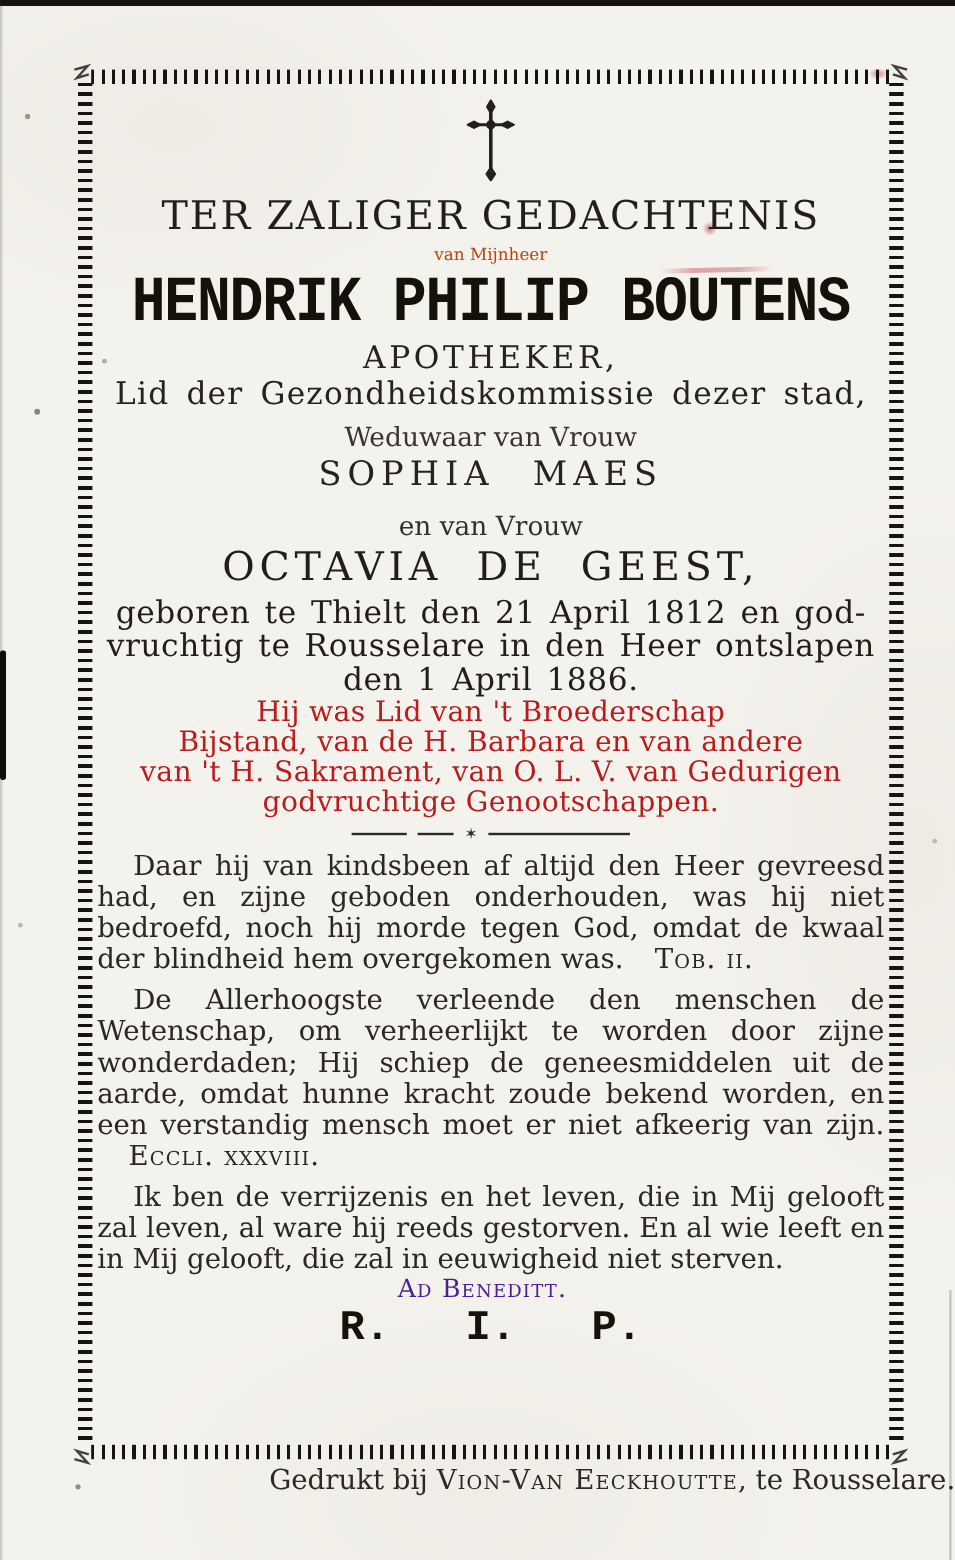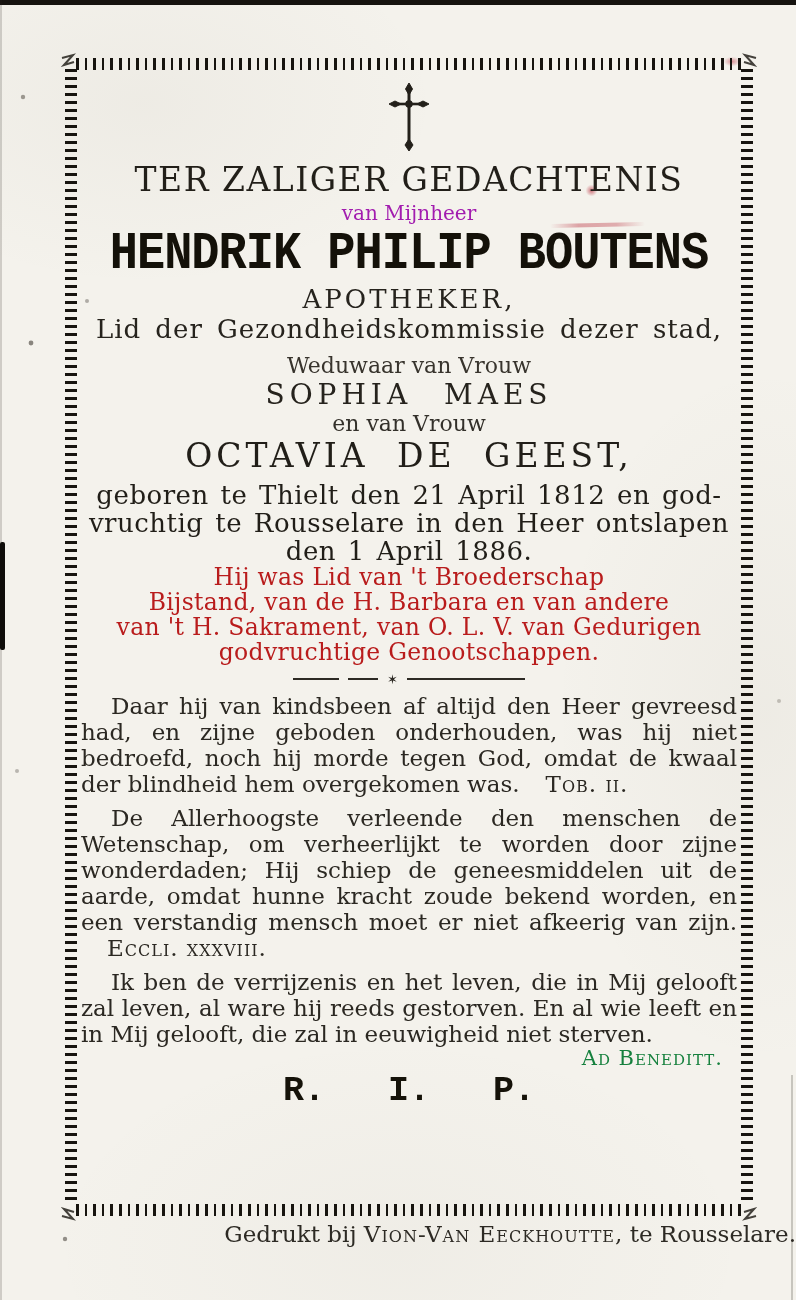--- a/index.html
+++ b/index.html
@@ -51,43 +51,43 @@
   .corner.tl{left:-3px;top:-4px;}
   .corner.tr{right:-3px;top:-4px;transform:scaleX(-1);}
   .corner.bl{left:-3px;bottom:-4px;transform:scaleY(-1);}
   .corner.br{right:-3px;bottom:-4px;transform:scale(-1,-1);}
 
   .content{position:absolute;left:17px;right:17px;top:13px;bottom:13px;text-align:center;overflow:hidden;}
 
   
   .cross-wrap{margin-top:12px;height:70px;display:flex;justify-content:center;align-items:center;}
   .memorial-heading{margin-top:8px;font-size:33px;line-height:40px;letter-spacing:1.5px;color:#221f19;font-weight:500;}
-  .salutation{font-size:20px;line-height:26px;color:#a21caf;}
+  .salutation{font-size:14px;line-height:26px;color:#c2410c;}
   .deceased-name{font-family:"Liberation Mono", monospace;font-weight:700;font-size:47px;line-height:56px;
     color:#141109;transform:scaleY(1.14);transform-origin:50% 50%;letter-spacing:-1px;white-space:nowrap;}
   .profession{margin-top:2px;font-size:26px;line-height:30px;letter-spacing:3px;color:#26231d;}
   .membership-line{font-size:26px;line-height:31px;letter-spacing:1px;word-spacing:5px;color:#26231d;}
   .widower-line{margin-top:8px;font-size:22px;line-height:26px;color:#38342d;}
   .first-wife{margin-top:0;font-size:28px;line-height:32px;letter-spacing:5px;word-spacing:18px;color:#26231d;}
-  .and-line{font-size:22px;line-height:26px;color:#33302a;}
+  .and-line{margin-top:16px;font-size:22px;line-height:26px;color:#33302a;}
   .second-wife{font-size:33px;line-height:38px;letter-spacing:4px;word-spacing:14px;color:#211e18;}
   .life-block{margin-top:6px;font-size:26px;line-height:28px;letter-spacing:0.5px;word-spacing:3px;color:#211e18;}
   .brotherhood-block{font-size:23.5px;line-height:25px;letter-spacing:0.3px;color:#b91c1c;text-align:center;}
 
   .divider{margin-top:4px;height:20px;display:flex;align-items:center;justify-content:center;gap:9px;}
   .divider .d1{width:46px;border-top:2.4px solid #2d2a24;}
   .divider .d2{width:30px;border-top:2.4px solid #2d2a24;}
   .divider .glyph{font-family:"DejaVu Sans", sans-serif;font-size:13px;line-height:13px;color:#2d2a24;}
   .divider .d3{width:118px;border-top:2.4px solid #2d2a24;}
 
   .para{margin-top:4px;font-size:23px;line-height:26px;text-align:justify;text-indent:30px;color:#2b2822;}
   .para + .para{margin-top:8px;}
   .cite{font-variant:small-caps;letter-spacing:1px;display:inline-block;margin-left:26px;text-indent:0;}
-  .attribution{font-size:21px;line-height:22px;text-align:right;font-variant:small-caps;letter-spacing:1px;
-    color:#15803d;padding-right:14px;}
+  .attribution{font-size:21px;line-height:22px;text-align:center;font-variant:small-caps;letter-spacing:1px;
+    color:#4c1d95;padding-right:14px;}
   .rip{margin-top:3px;font-family:"Liberation Mono", monospace;font-weight:700;font-size:35px;line-height:38px;
     word-spacing:42px;color:#151209;}
 
   .footer-line{position:absolute;top:1221px;left:0;width:100%;text-align:right;font-size:23px;color:#2d2a24;}
   .footer-line .printer-name{font-variant:small-caps;letter-spacing:1px;}
 </style>
 </head>
 <body>
 
 <div class="scan-top-strip"></div>

